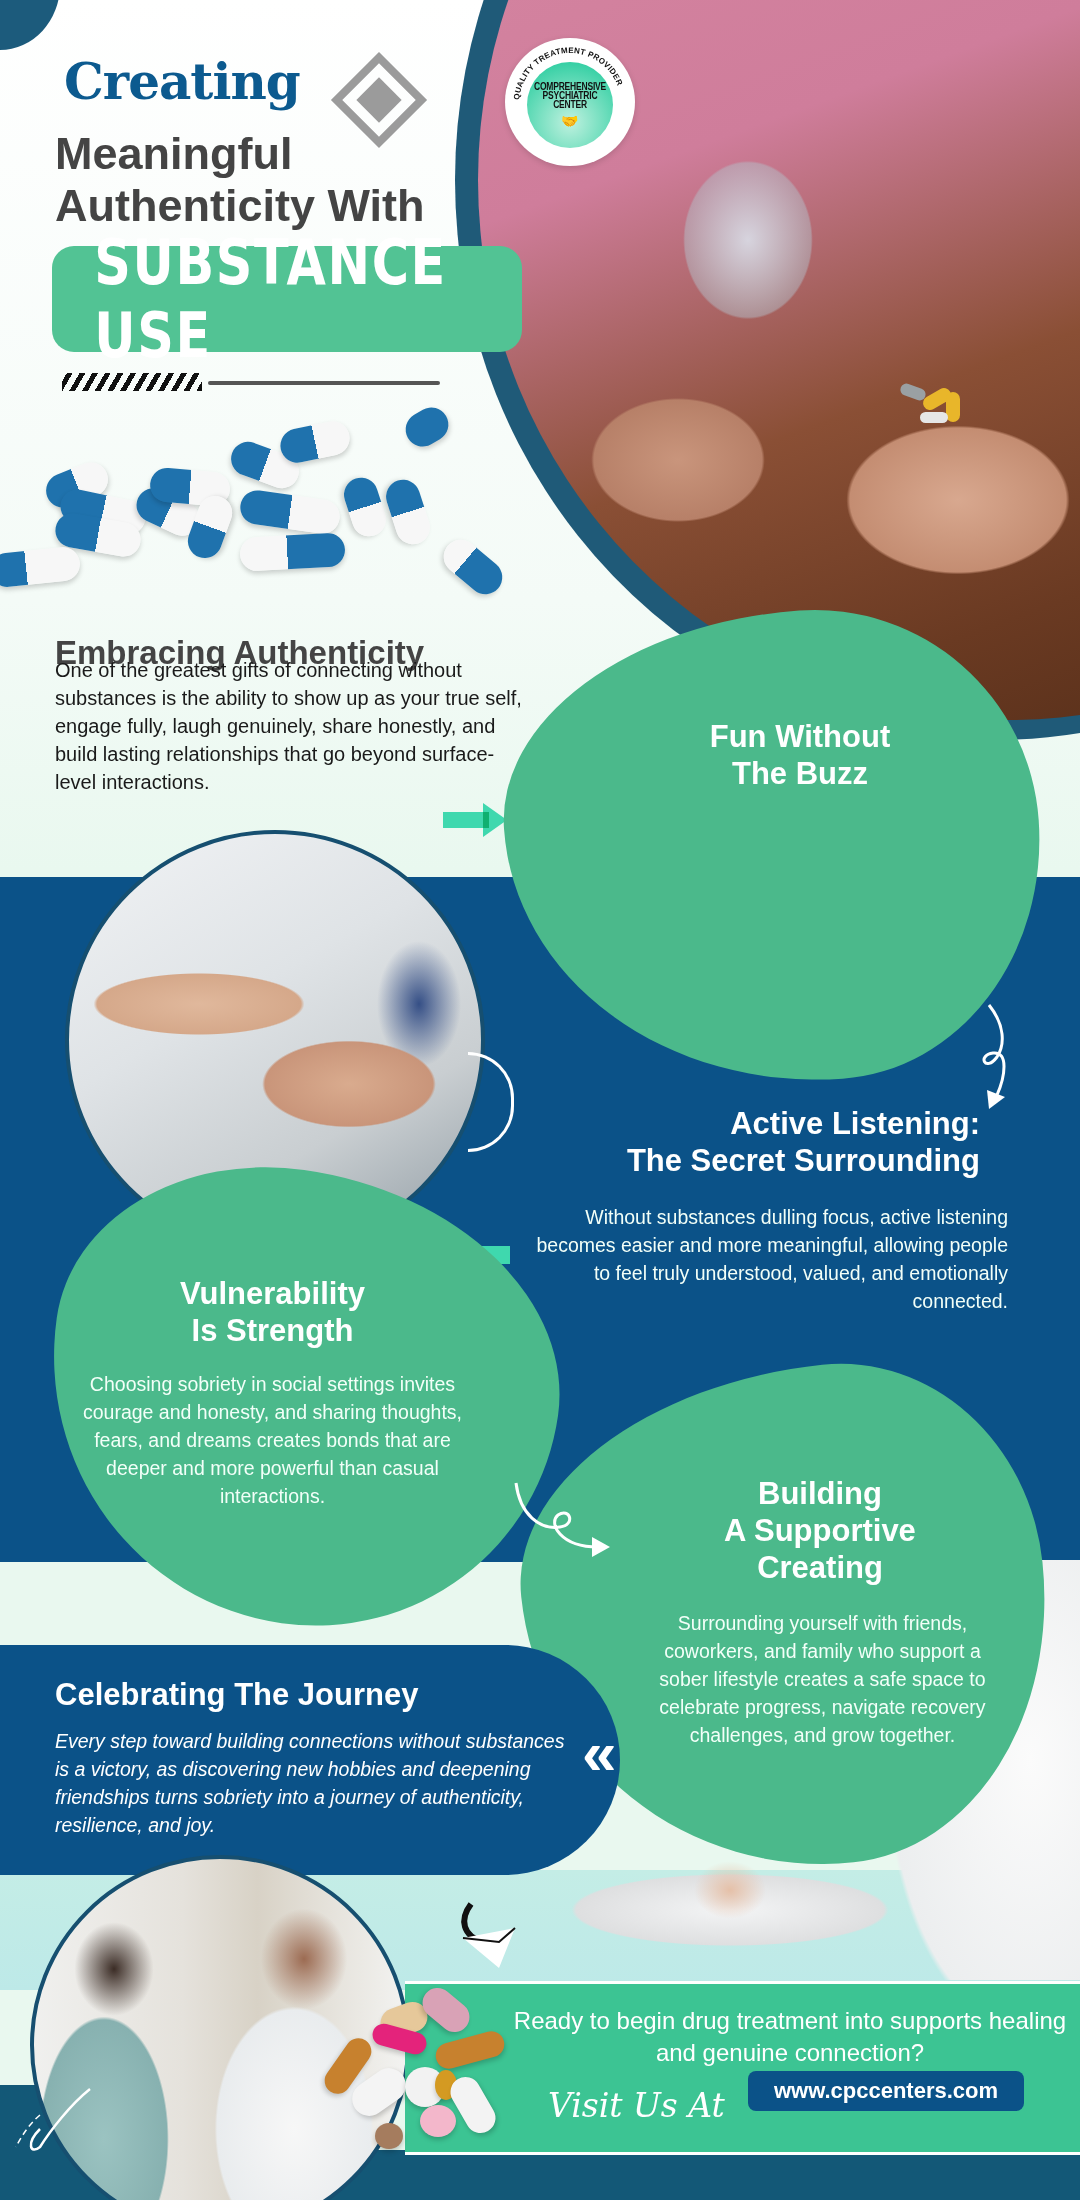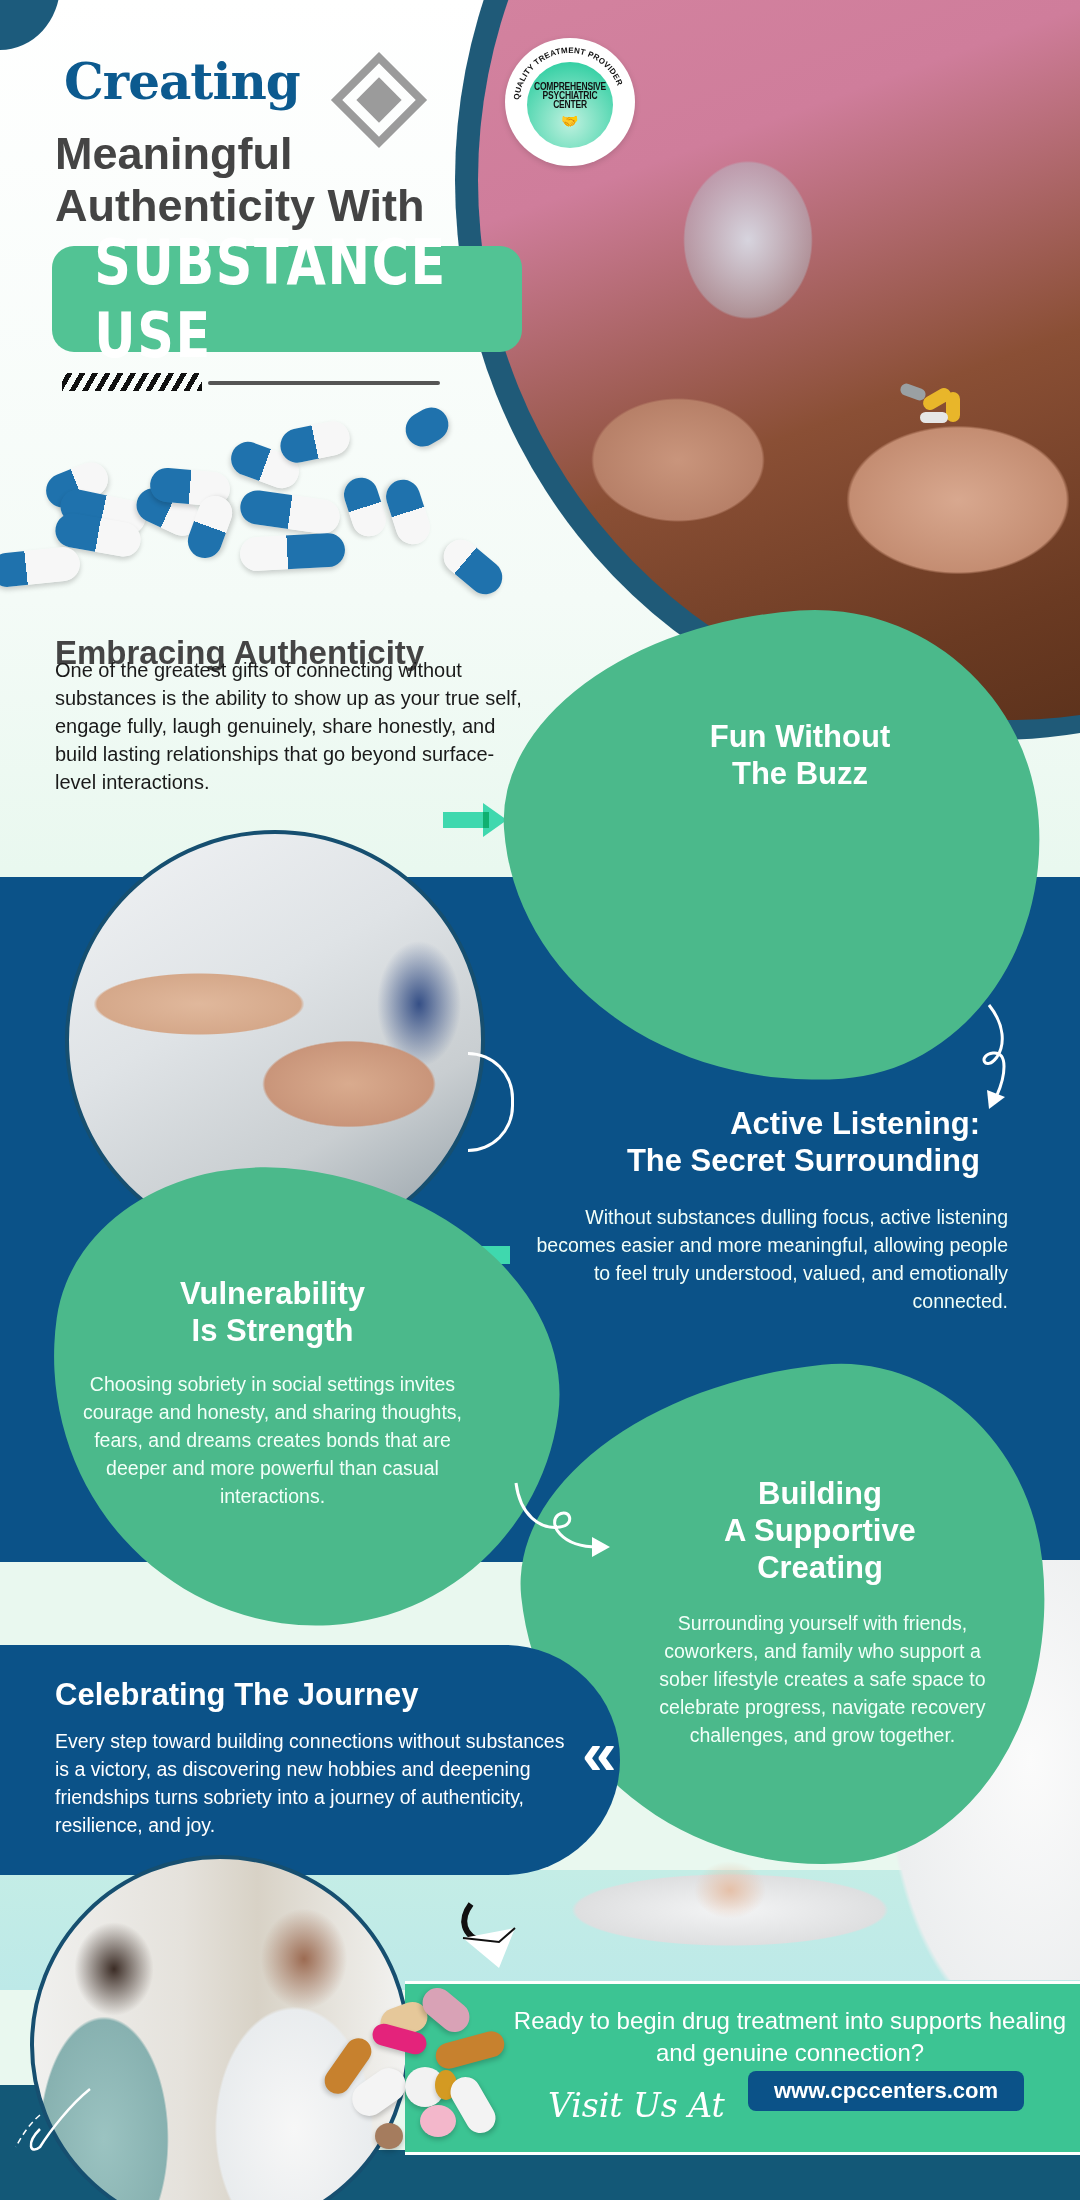--- a/index.html
+++ b/index.html
@@ -72,21 +72,21 @@
   .sec3-text { left: 530px; top: 1203px; width: 478px; text-align: right; }
 
   .sec4-title { left: 90px; top: 1275px; width: 365px; }
   .sec4-text { left: 80px; top: 1370px; width: 385px; }
 
   .sec5-title { left: 620px; top: 1475px; width: 400px; }
   .sec5-text { left: 640px; top: 1609px; width: 365px; }
 
   .dark-pill { left: -40px; top: 1645px; width: 660px; height: 230px; background: #0b5288; border-radius: 0 120px 120px 0; }
   .sec6-title { left: 55px; top: 1677px; color: #fff; font-weight: bold; font-size: 31px; }
-  .sec6-text { left: 55px; top: 1727px; width: 520px; color: #fff; font-size: 19.5px; line-height: 28px; }
+  .sec6-text { left: 55px; top: 1727px; width: 520px; color: #fff; font-size: 19.5px; line-height: 28px; font-style: italic; }
 
   
   .circle-photo { position: absolute; border-radius: 50%; overflow: hidden; border: 4px solid #164f70; }
   .photo-hands { left: 65px; top: 830px; width: 420px; height: 420px;
     background:
       radial-gradient(ellipse 140px 70px at 280px 250px, #d9ab8e, #c9957a 60%, transparent 62%),
       radial-gradient(ellipse 170px 50px at 130px 170px, #e0b89c, #d5a88a 60%, transparent 62%),
       radial-gradient(ellipse 60px 90px at 350px 170px, #354f86, transparent 70%),
       linear-gradient(150deg, #f1f3f5 0%, #dfe3e6 40%, #c9ced1 70%, #8e9aa2 100%); }
   .photo-doctor { left: 30px; top: 1855px; width: 380px; height: 380px;

